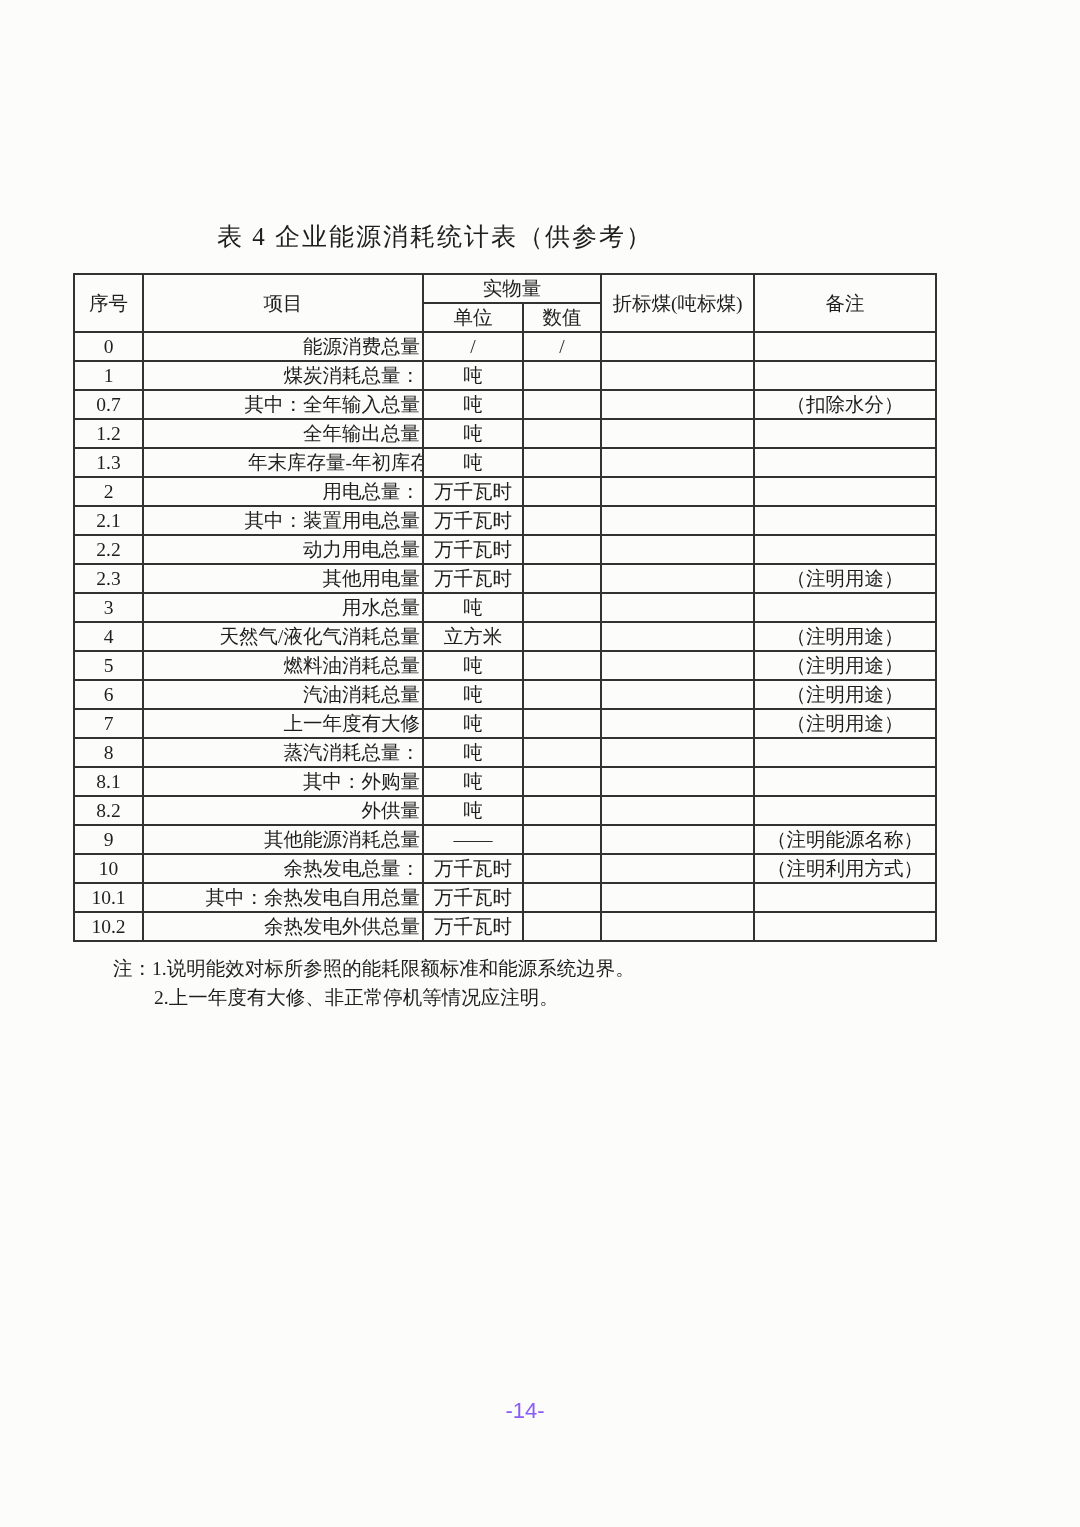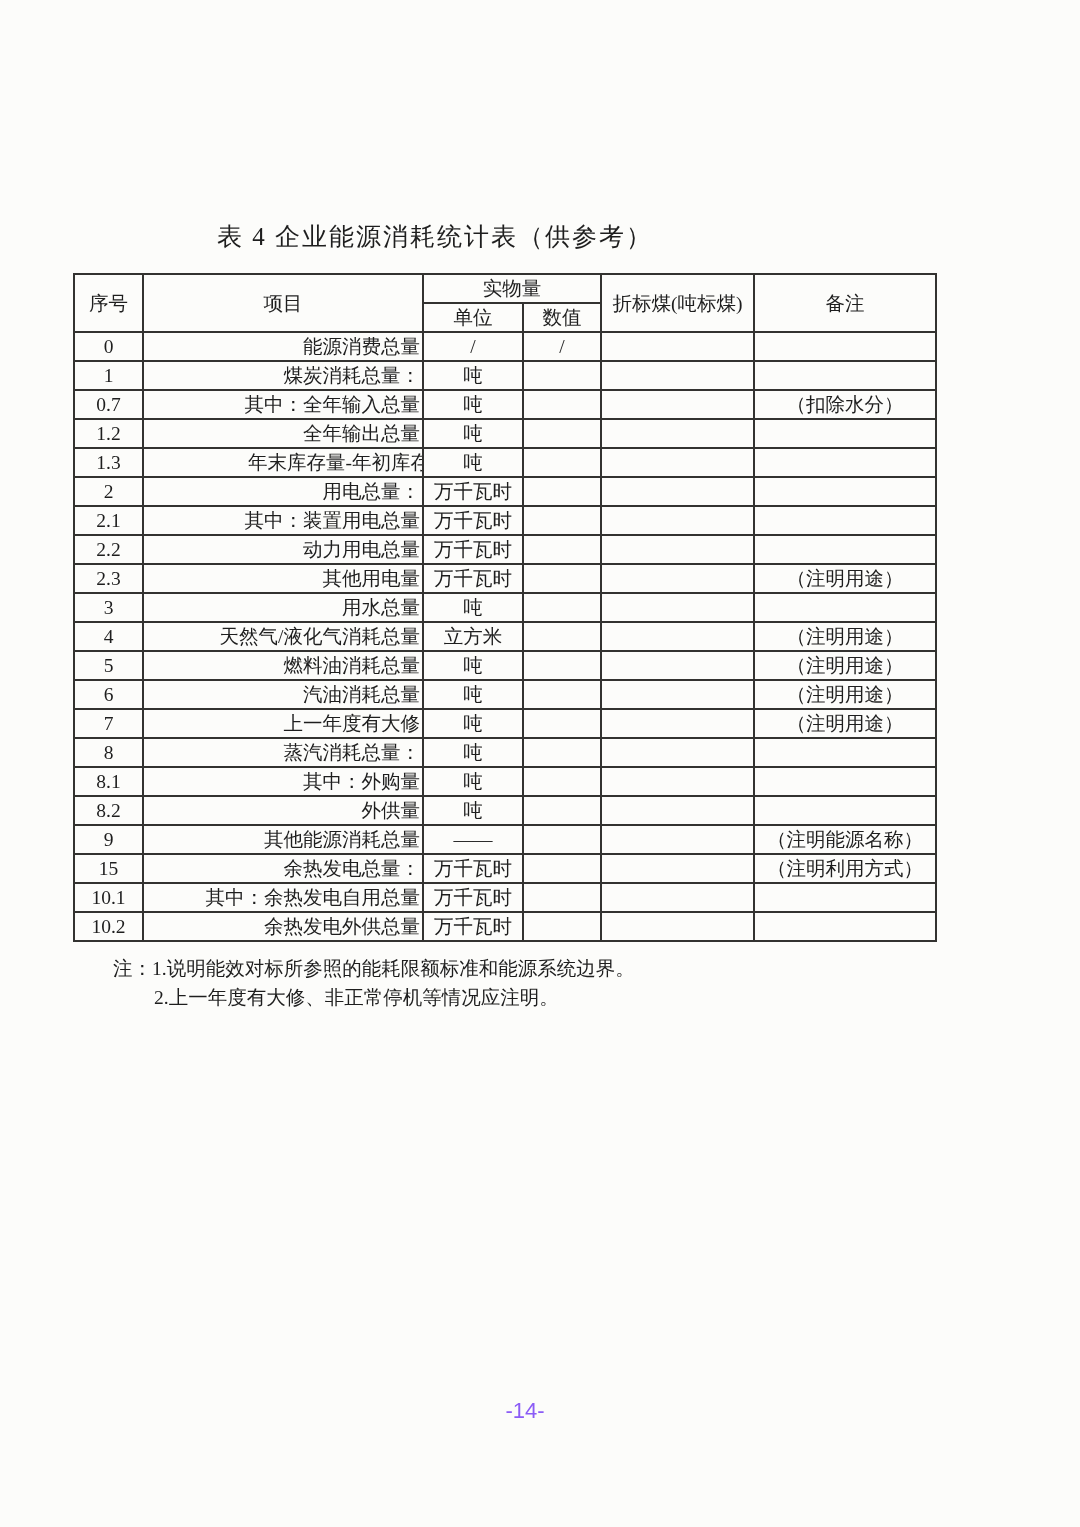--- a/index.html
+++ b/index.html
@@ -243,21 +243,21 @@
           </tr>
           <tr>
             <td class="td-no">9</td>
             <td class="td-item">其他能源消耗总量</td>
             <td class="td-unit">——</td>
             <td class="td-value"></td>
             <td class="td-coal"></td>
             <td class="td-remarks">（注明能源名称）</td>
           </tr>
           <tr>
-            <td class="td-no">15</td>
+            <td class="td-no">10</td>
             <td class="td-item">余热发电总量：</td>
             <td class="td-unit">万千瓦时</td>
             <td class="td-value"></td>
             <td class="td-coal"></td>
             <td class="td-remarks">（注明利用方式）</td>
           </tr>
           <tr>
             <td class="td-no">10.1</td>
             <td class="td-item">其中：余热发电自用总量</td>
             <td class="td-unit">万千瓦时</td>

